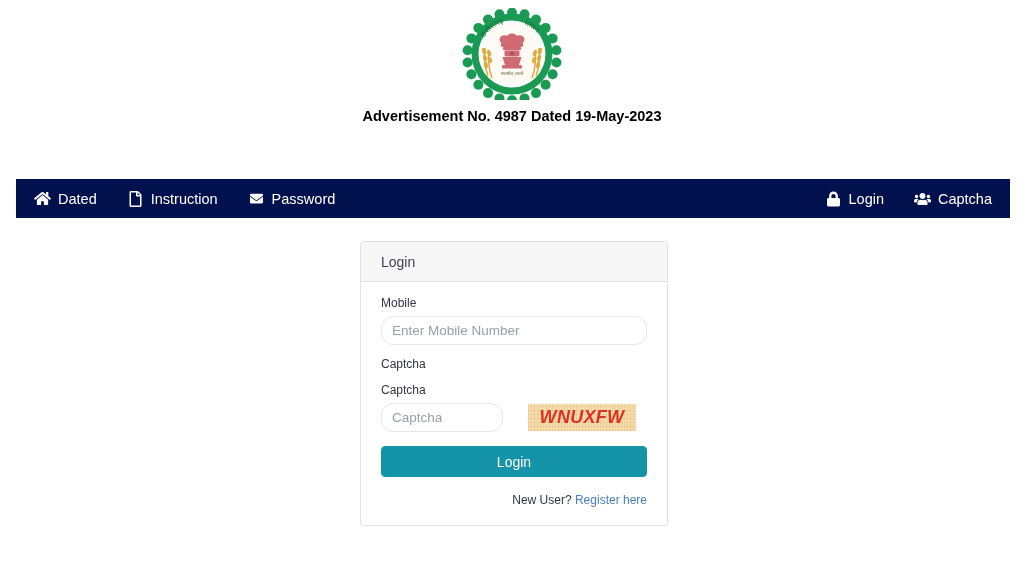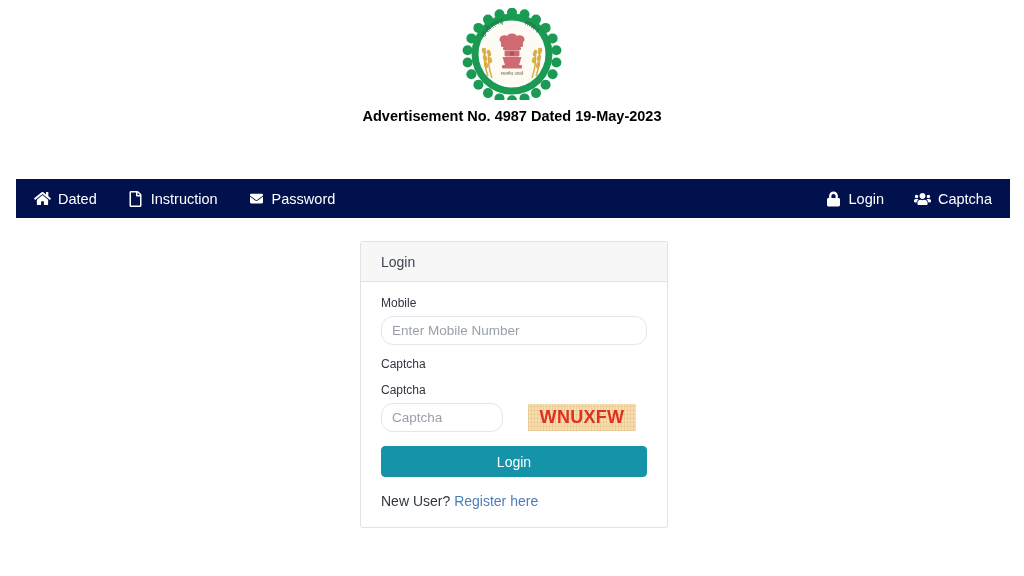--- a/index.html
+++ b/index.html
@@ -122,20 +122,21 @@
   }
   .captcha-img .noise {
     position: absolute; inset: 0;
     background:
       repeating-linear-gradient(90deg, rgba(200,160,90,0.22) 0 1px, rgba(0,0,0,0) 1px 3px),
       repeating-linear-gradient(0deg, rgba(200,160,90,0.18) 0 1px, rgba(0,0,0,0) 1px 4px);
   }
   .captcha-text {
     position: relative;
     font-family: "Liberation Sans", sans-serif;
+    font-style: italic;
     font-weight: 700;
     font-size: 18px;
     color: #e03020;
     letter-spacing: 0.3px;
   }
 
   .btn-login {
     display: block;
     width: 100%;
     height: 31px;
@@ -144,22 +145,22 @@
     border: 1px solid #1593a8;
     border-radius: 4px;
     color: #ffffff;
     font-size: 14px;
     cursor: pointer;
     font-family: "Liberation Sans", sans-serif;
   }
 
   .new-user {
     margin-top: 16px;
-    text-align: left;
-    font-size: 14px;
+    text-align: right;
+    font-size: 12px;
     color: #2f3640;
   }
   .new-user .link {
     color: #4a7ebb;
     text-decoration: none;
     cursor: pointer;
   }
 </style>
 </head>
 <body>

